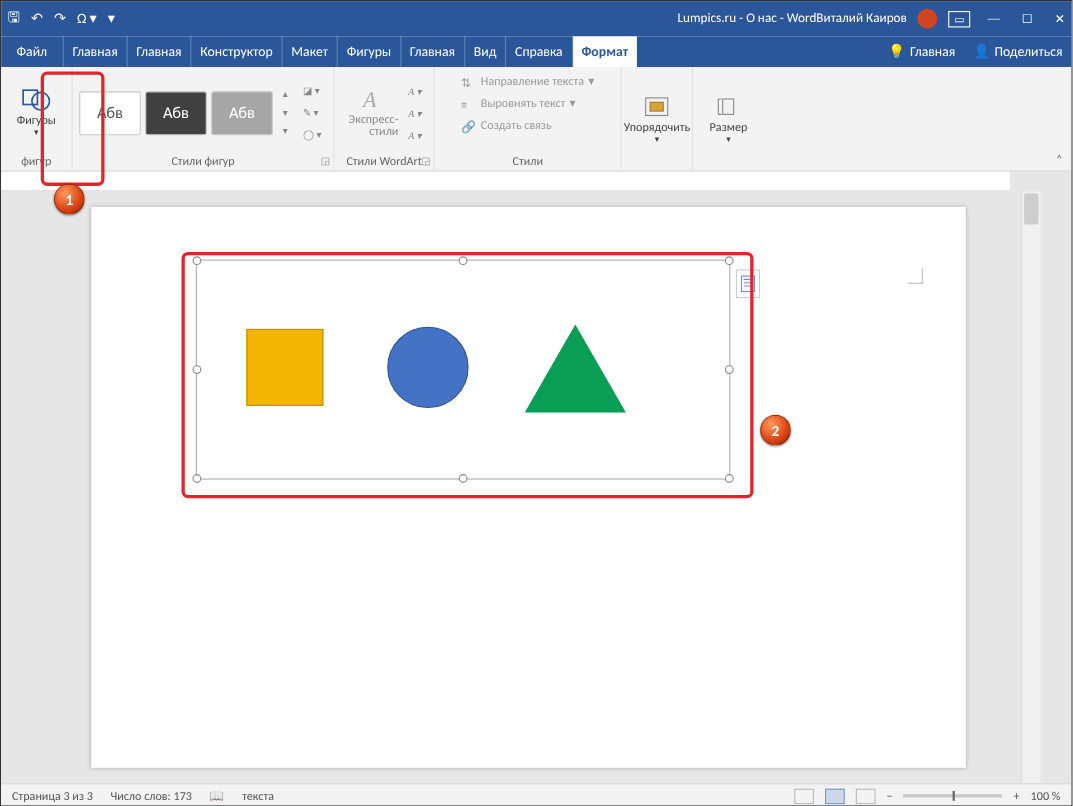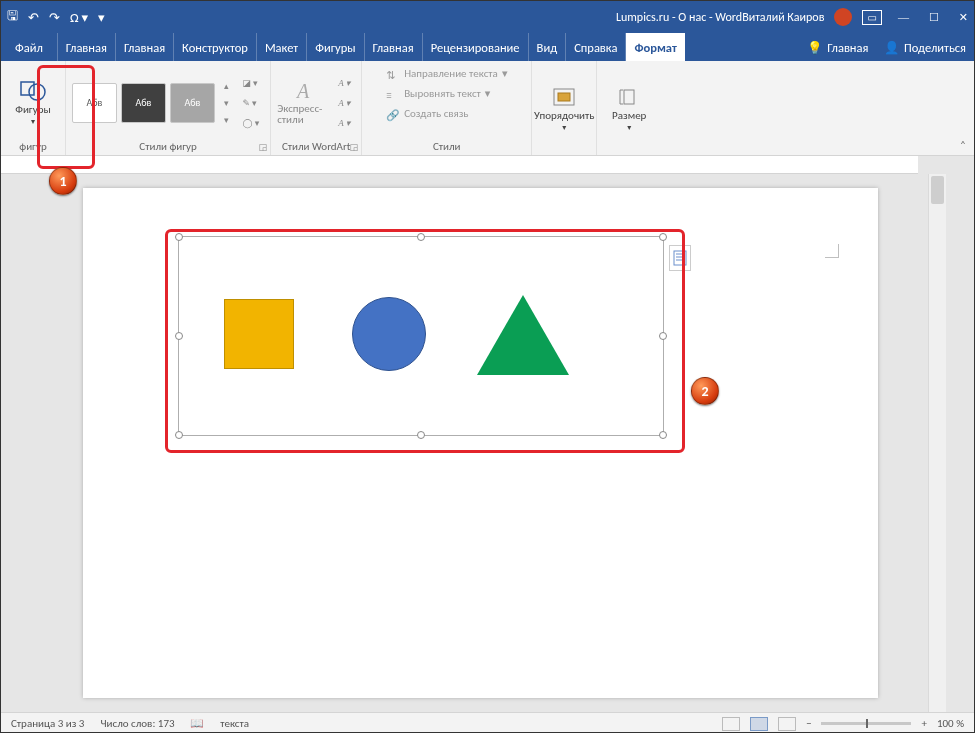--- a/index.html
+++ b/index.html
@@ -20,21 +20,21 @@
 .tab.active { background: #fff; color: #2b579a; font-weight: 600; border-right: none; }
 .tabs-right { margin-left: auto; display: flex; }
 .tabs-right .tab { border-right: none; }
 .tabs-right .ico { margin-right: 4px; }
 
 .ribbon { height: 95px; background: #f3f3f3; border-bottom: 1px solid #d4d4d4; display: flex; }
 .ribbon-group { border-right: 1px solid #e0e0e0; padding: 4px 6px 2px 6px; display: flex; flex-direction: column; align-items: center; font-size: 11px; color: #666; position: relative; }
 .group-label { margin-top: auto; font-size: 11px; color: #666; }
 .group-body { display: flex; align-items: center; gap: 4px; flex: 1; }
 .big-btn { width: 52px; height: 66px; display: flex; flex-direction: column; align-items: center; justify-content: center; font-size: 11px; color: #444; border: 1px solid transparent; }
-.shape-style { width: 45px; height: 40px; border: 1px solid #c8c8c8; background: #fff; display: flex; align-items: center; justify-content: center; font-size: 10px; color: #555; border-radius: 2px; }
+.shape-style { width: 56px; height: 40px; border: 1px solid #c8c8c8; background: #fff; display: flex; align-items: center; justify-content: center; font-size: 15px; color: #555; border-radius: 2px; }
 .style-dark { background: #404040; color: #fff; }
 .style-grey { background: #a6a6a6; color: #fff; }
 .small-vert { display: flex; flex-direction: column; gap: 1px; }
 .small-vert span { font-size: 9px; color: #888; line-height: 14px; padding: 0 4px; border: 1px solid transparent; }
 .wa-btn { width: 52px; height: 66px; display: flex; flex-direction: column; align-items: center; justify-content: center; font-size: 11px; color: #8a8a8a; }
 .txt-btn { font-size: 11px; color: #9a9a9a; line-height: 18px; white-space: nowrap; display: flex; align-items: center; gap: 4px; }
 .txt-btn .ico { width: 14px; height: 14px; display: inline-block; }
 .dialog-launcher { position: absolute; right: 3px; bottom: 3px; font-size: 9px; color: #888; }
 .collapse-caret { margin-left: auto; align-self: flex-end; padding: 4px 8px; color: #666; font-size: 11px; }
 
@@ -93,21 +93,20 @@
 </div>
 
 <div class="tabsbar">
   <div class="tab file">Файл</div>
   <div class="tab">Главная</div>
   <div class="tab">Главная</div>
   <div class="tab">Конструктор</div>
   <div class="tab">Макет</div>
   <div class="tab">Фигуры</div>
   <div class="tab">Главная</div>
-  <div class="tab">Рецензирование</div>
   <div class="tab">Вид</div>
   <div class="tab">Справка</div>
   <div class="tab active">Формат</div>
   <div class="tabs-right">
     <div class="tab">
         <span class="ico">💡</span>
         <span>Главная</span>
       </div>
     <div class="tab">
         <span class="ico">👤</span>
@@ -148,21 +147,21 @@
       </div>
     </div>
     <div class="group-label">Стили фигур</div>
     <span class="dialog-launcher">◲</span>
   </div>
 
   <div class="ribbon-group">
     <div class="group-body">
       <div class="wa-btn">
         <span style="font-size:20px;font-style:italic;font-family:serif;color:#aaa;">A</span>
-        <span style="text-align:left;line-height:11px;">Экспресс-стили</span>
+        <span style="text-align:right;line-height:11px;">Экспресс-стили</span>
       </div>
       <div class="small-vert" style="gap:4px;">
         <span style="font-family:serif;font-style:italic;">A ▾</span>
         <span style="font-family:serif;font-style:italic;">A ▾</span>
         <span style="font-family:serif;font-style:italic;">A ▾</span>
       </div>
     </div>
     <div class="group-label">Стили WordArt</div>
     <span class="dialog-launcher">◲</span>
   </div>

